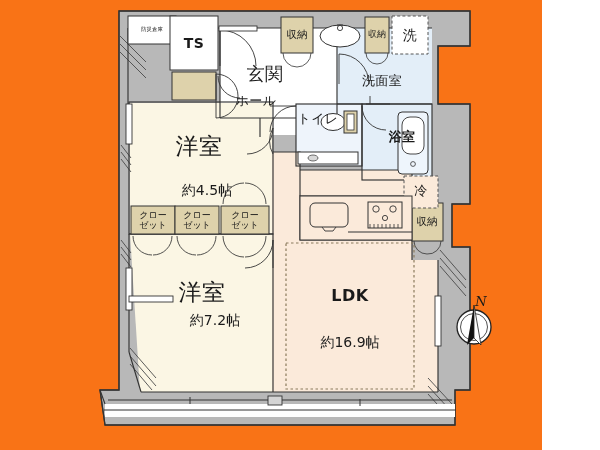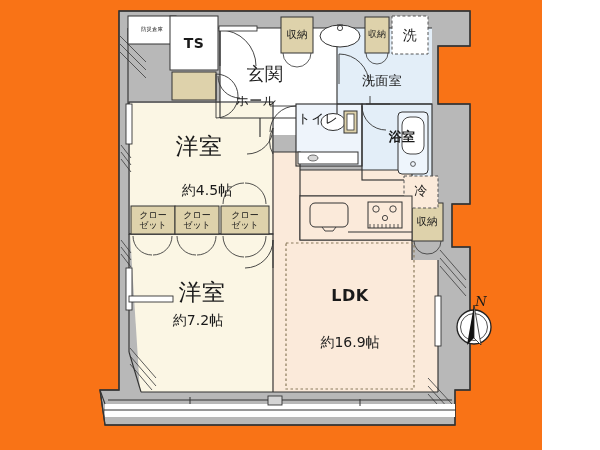--- a/index.html
+++ b/index.html
@@ -391,20 +391,20 @@
   <div class="lbl lbl-box2 lbl-2line" style="left:197px; top:220px;">
     <span>クロー</span>
     <span>ゼット</span>
   </div>
   <div class="lbl lbl-box2 lbl-2line" style="left:245px; top:220px;">
     <span>クロー</span>
     <span>ゼット</span>
   </div>
 
   <div class="lbl lbl-room-name" style="left:202px; top:292px;">洋室</div>
-  <div class="lbl lbl-room-area" style="left:198px; top:320px;">約7.2帖</div>
+  <div class="lbl lbl-room-area" style="left:215px; top:320px;">約7.2帖</div>
 
   <div class="lbl lbl-ldk-name" style="left:350px; top:296px;">LDK</div>
   <div class="lbl lbl-room-area" style="left:350px; top:322px;margin-top:20px;">約16.9帖</div>
 
   <div class="lbl lbl-compass" style="left:481px; top:302px;">N</div>
 
 </div>
 
 </body></html>

